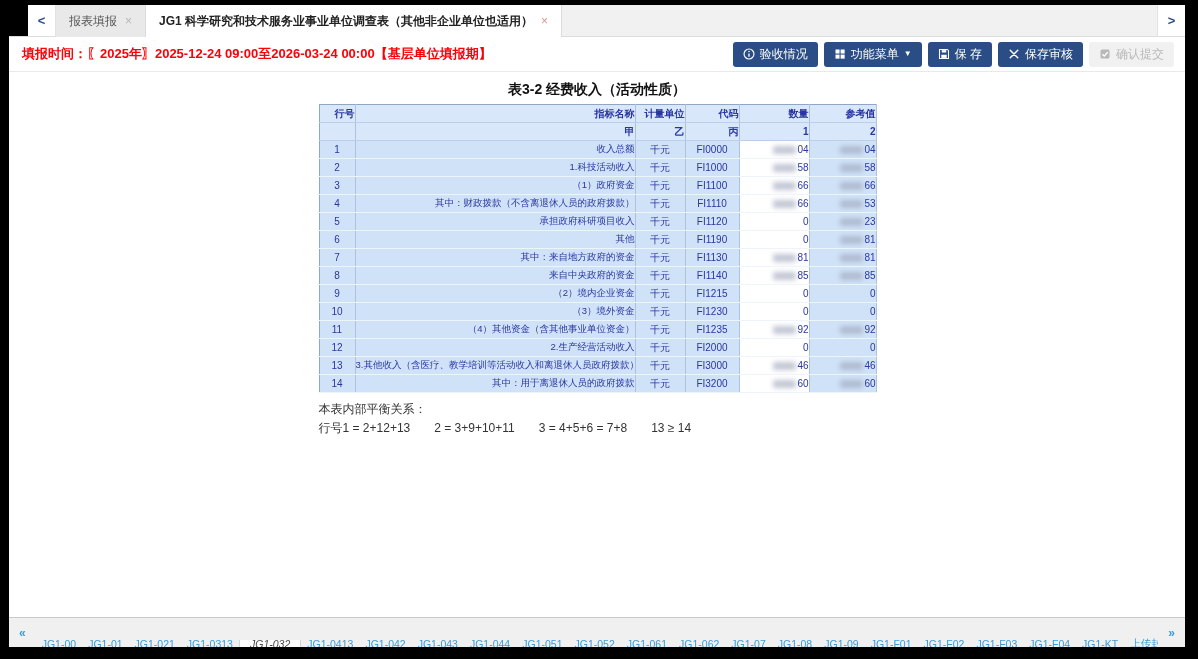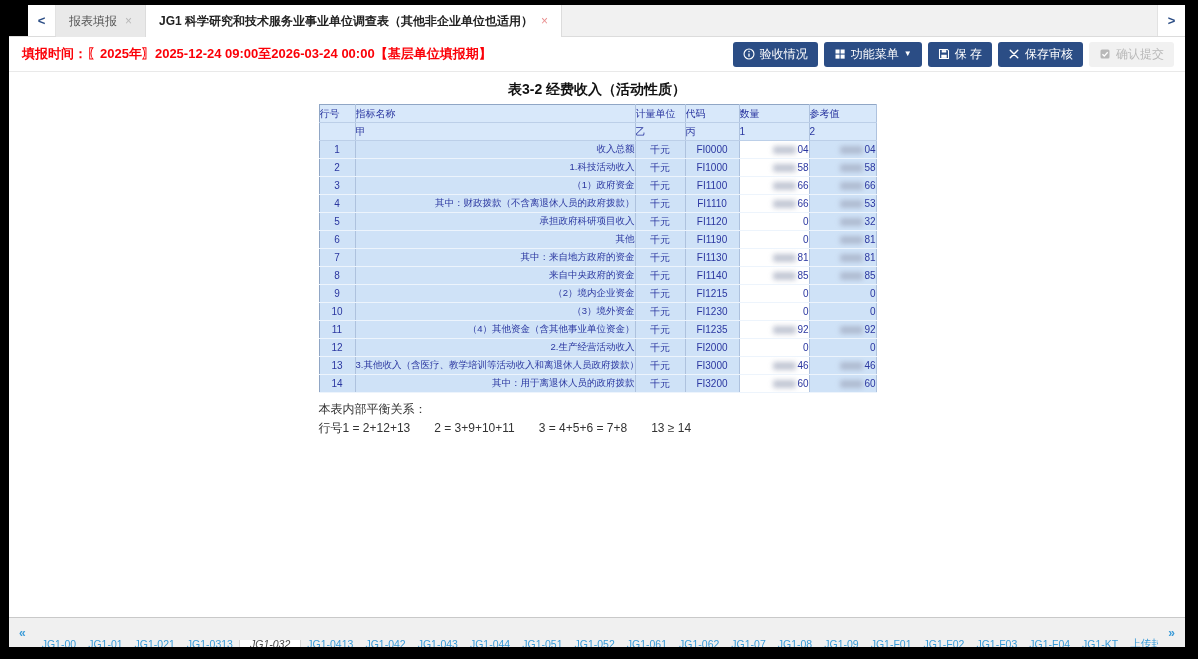--- a/index.html
+++ b/index.html
@@ -40,21 +40,21 @@
 
   
   .content{flex:1 1 auto;background:#fff;overflow:hidden;}
   .sheet{width:557px;margin:9px auto 0;}
   .sheet-title{text-align:center;font-size:14px;font-weight:bold;color:#111;margin-bottom:5px;}
 
   table.grid{border-collapse:collapse;table-layout:fixed;width:557px;
     font-size:10px;color:#2a36a0;border:1px solid #90a6c5;}
   .w-no{width:36px}.w-name{width:280px}.w-unit{width:50px}.w-code{width:54px}.w-qty{width:70px}.w-ref{width:67px}
   .grid th,.grid td{height:17px;padding:0;border-right:1px solid #aec2de;border-bottom:1px solid #edf4fc;overflow:hidden;white-space:nowrap;}
-  .grid th{background:#d8e8fa;font-weight:normal;text-align:left;border-bottom:1px solid #bccfe8;}
+  .grid th{background:#d8e8fa;font-weight:bold;text-align:right;border-bottom:1px solid #bccfe8;}
   .grid td{background:#cfe2f7;}
   .c-no{text-align:center;}
   .c-name{text-align:right;font-size:9.5px;}
   .ind0{padding-left:6px}.ind1{padding-left:19px}.ind2{padding-left:43px}.ind3{padding-left:61px}
   .c-unit,.c-code{text-align:center;}
   .c-qty{background:#fff !important;text-align:right;padding-right:5px;border-right:1px solid #aec2de;}
   .c-ref{text-align:right;padding-right:5px;}
   .smudge{display:inline-block;width:23px;height:8px;border-radius:2px;background:#9aa2b8;
     filter:blur(2.5px);opacity:.6;margin-right:1px;vertical-align:-1px;}
 
@@ -212,21 +212,21 @@
               <td class="c-code">FI1110</td>
               <td class="c-qty"><span class="smudge"></span><span class="val">66</span></td>
               <td class="c-ref"><span class="smudge"></span><span class="val">53</span></td>
             </tr>
             <tr>
               <td class="c-no">5</td>
               <td class="c-name ind3">承担政府科研项目收入</td>
               <td class="c-unit">千元</td>
               <td class="c-code">FI1120</td>
               <td class="c-qty"><span class="val">0</span></td>
-              <td class="c-ref"><span class="smudge"></span><span class="val">32</span></td>
+              <td class="c-ref"><span class="smudge"></span><span class="val">23</span></td>
             </tr>
             <tr>
               <td class="c-no">6</td>
               <td class="c-name ind3">其他</td>
               <td class="c-unit">千元</td>
               <td class="c-code">FI1190</td>
               <td class="c-qty"><span class="val">0</span></td>
               <td class="c-ref"><span class="smudge"></span><span class="val">81</span></td>
             </tr>
             <tr>

